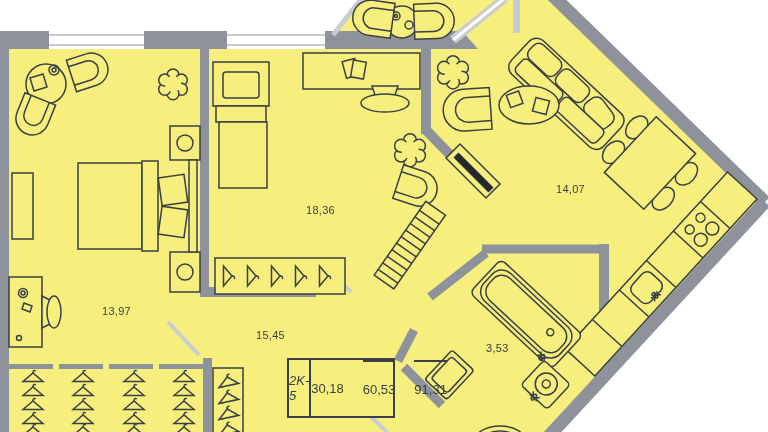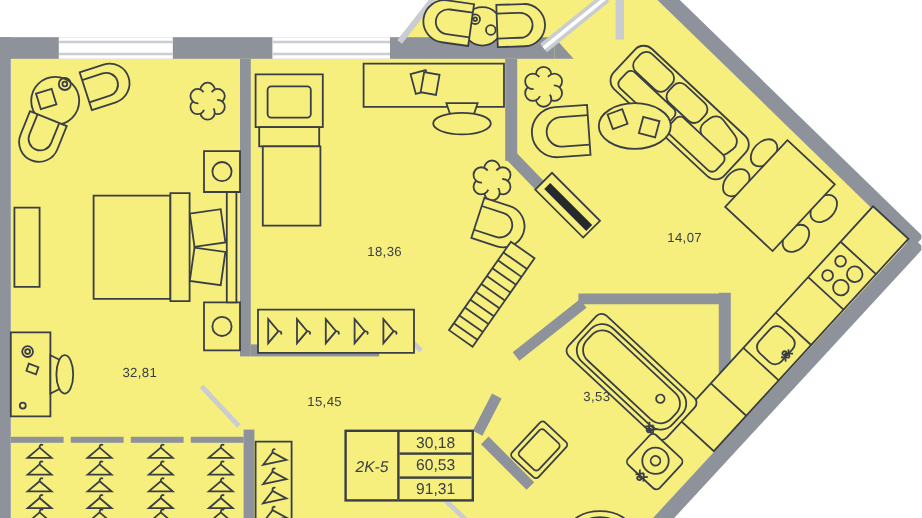--- a/index.html
+++ b/index.html
@@ -14,21 +14,21 @@
   .wline{stroke:#8e939b;fill:none;}
   .lgt{stroke:#c9ccd1;fill:none;}
   .lgtf{fill:#c9ccd1;stroke:none;}
   .wht{stroke:#ffffff;fill:none;}
   .blk{stroke:#26292d;fill:none;}
   .room-label{position:absolute;font-size:11px;color:#3a3f45;letter-spacing:.3px;}
   #legend{position:absolute;left:287px;top:358px;width:108px;height:60px;display:flex;
           border:2px solid #3a3f45;background:#f6ee7d;box-sizing:border-box;color:#3a3f45;}
   #legend .lcell{width:42px;display:flex;align-items:center;justify-content:center;
           font-size:13px;border-right:2px solid #3a3f45;font-style:italic;}
-  #legend .rcol{flex:1;display:flex;flex-direction:column;}
+  #legend .rcol{flex:1;display:flex;flex-direction:row;gap:19px;}
   #legend .rcol div{flex:1;display:flex;align-items:center;justify-content:center;font-size:13px;}
   #legend .rcol div + div{border-top:2px solid #3a3f45;}
 </style>
 </head>
 <body>
 
 <div id="stage">
 <svg width="768" height="432" viewBox="0 0 768 432">
   <defs>
     <g id="chair">
@@ -278,25 +278,25 @@
           <circle class="ln" cx="18" cy="16" r="4"></circle>
       <use href="#faucet" transform="translate(18,32) rotate(180) scale(0.9)"></use>
     </g>
     <g>
       <ellipse class="fy" cx="500" cy="442" rx="26" ry="16"></ellipse>
       <ellipse class="ln" cx="500" cy="442" rx="19" ry="11"></ellipse>
     </g>
   </g>
 </svg>
 
-<div class="room-label" style="left:102px;top:305px">32,81</div>
+<div class="room-label" style="left:102px;top:305px">13,97</div>
 <div class="room-label" style="left:306px;top:204px">18,36</div>
 <div class="room-label" style="left:256px;top:329px">15,45</div>
-<div class="room-label" style="left:556px;top:193px">14,07</div>
-<div class="room-label" style="left:486px;top:325px">3,53</div>
+<div class="room-label" style="left:556px;top:183px">14,07</div>
+<div class="room-label" style="left:486px;top:342px">3,53</div>
 
 <div id="legend">
   <div class="lcell">2K-5</div>
   <div class="rcol">
     <div>30,18</div>
     <div>60,53</div>
     <div>91,31</div>
   </div>
 </div>
 </div>

